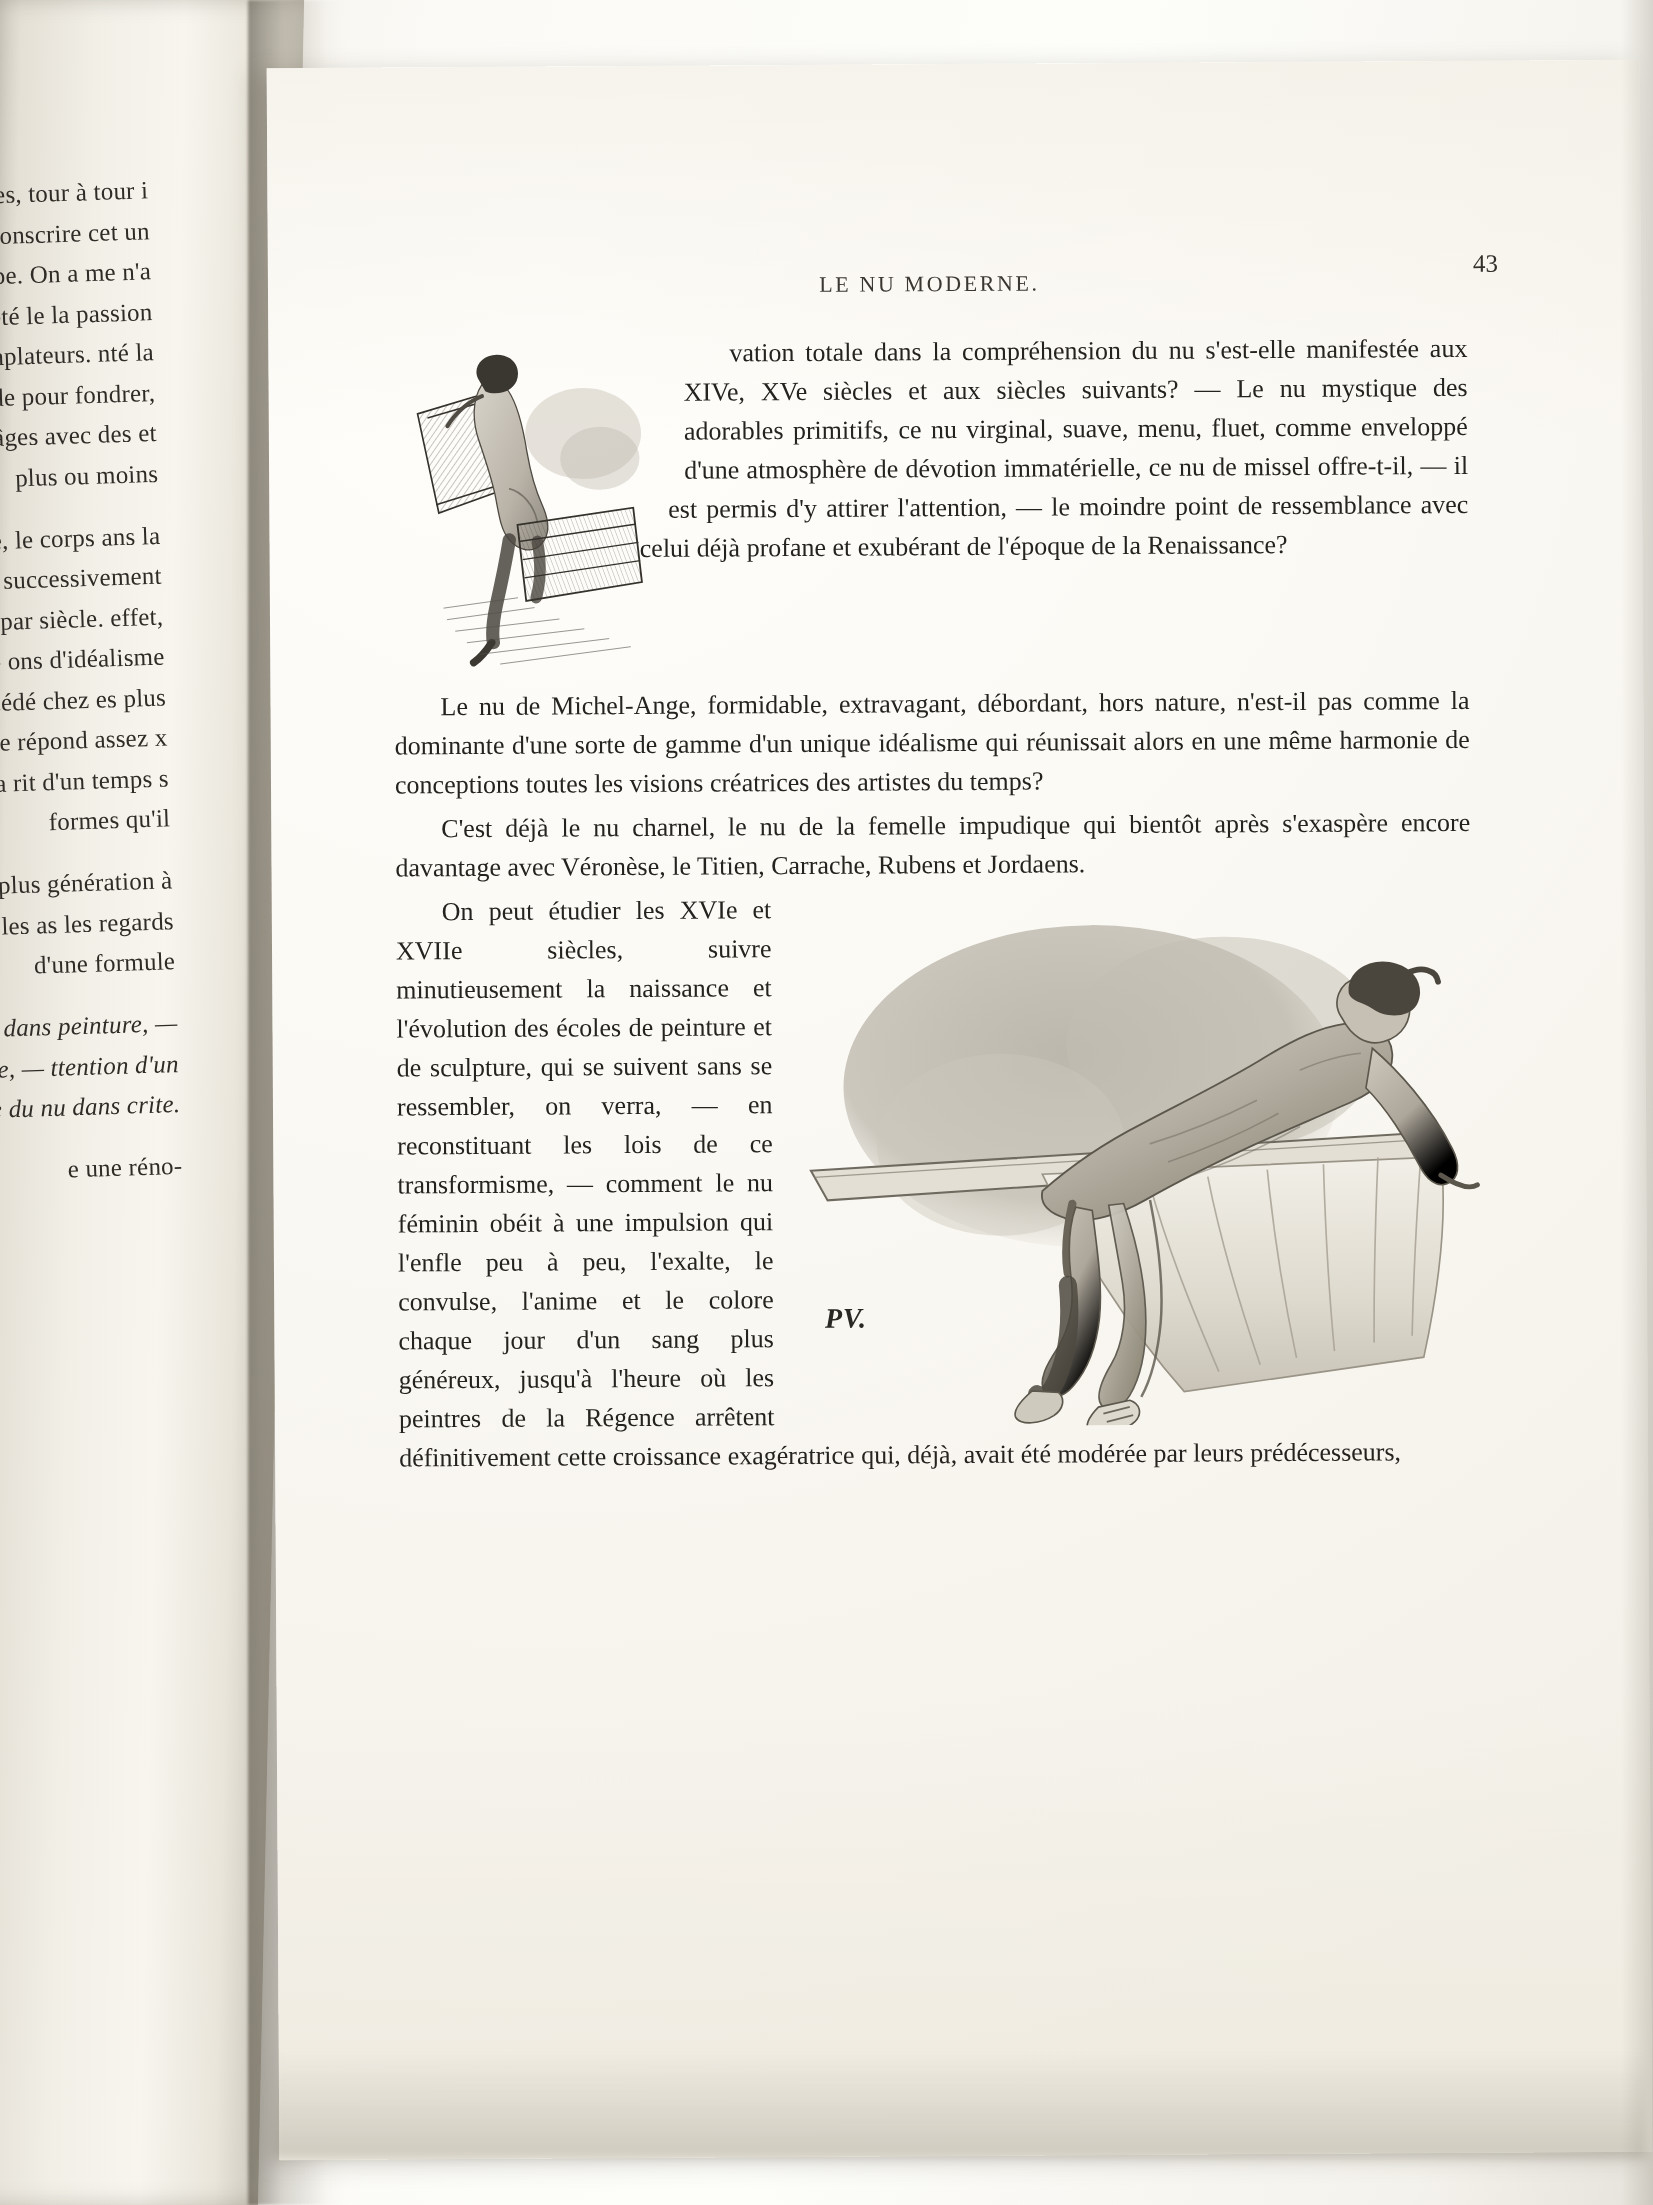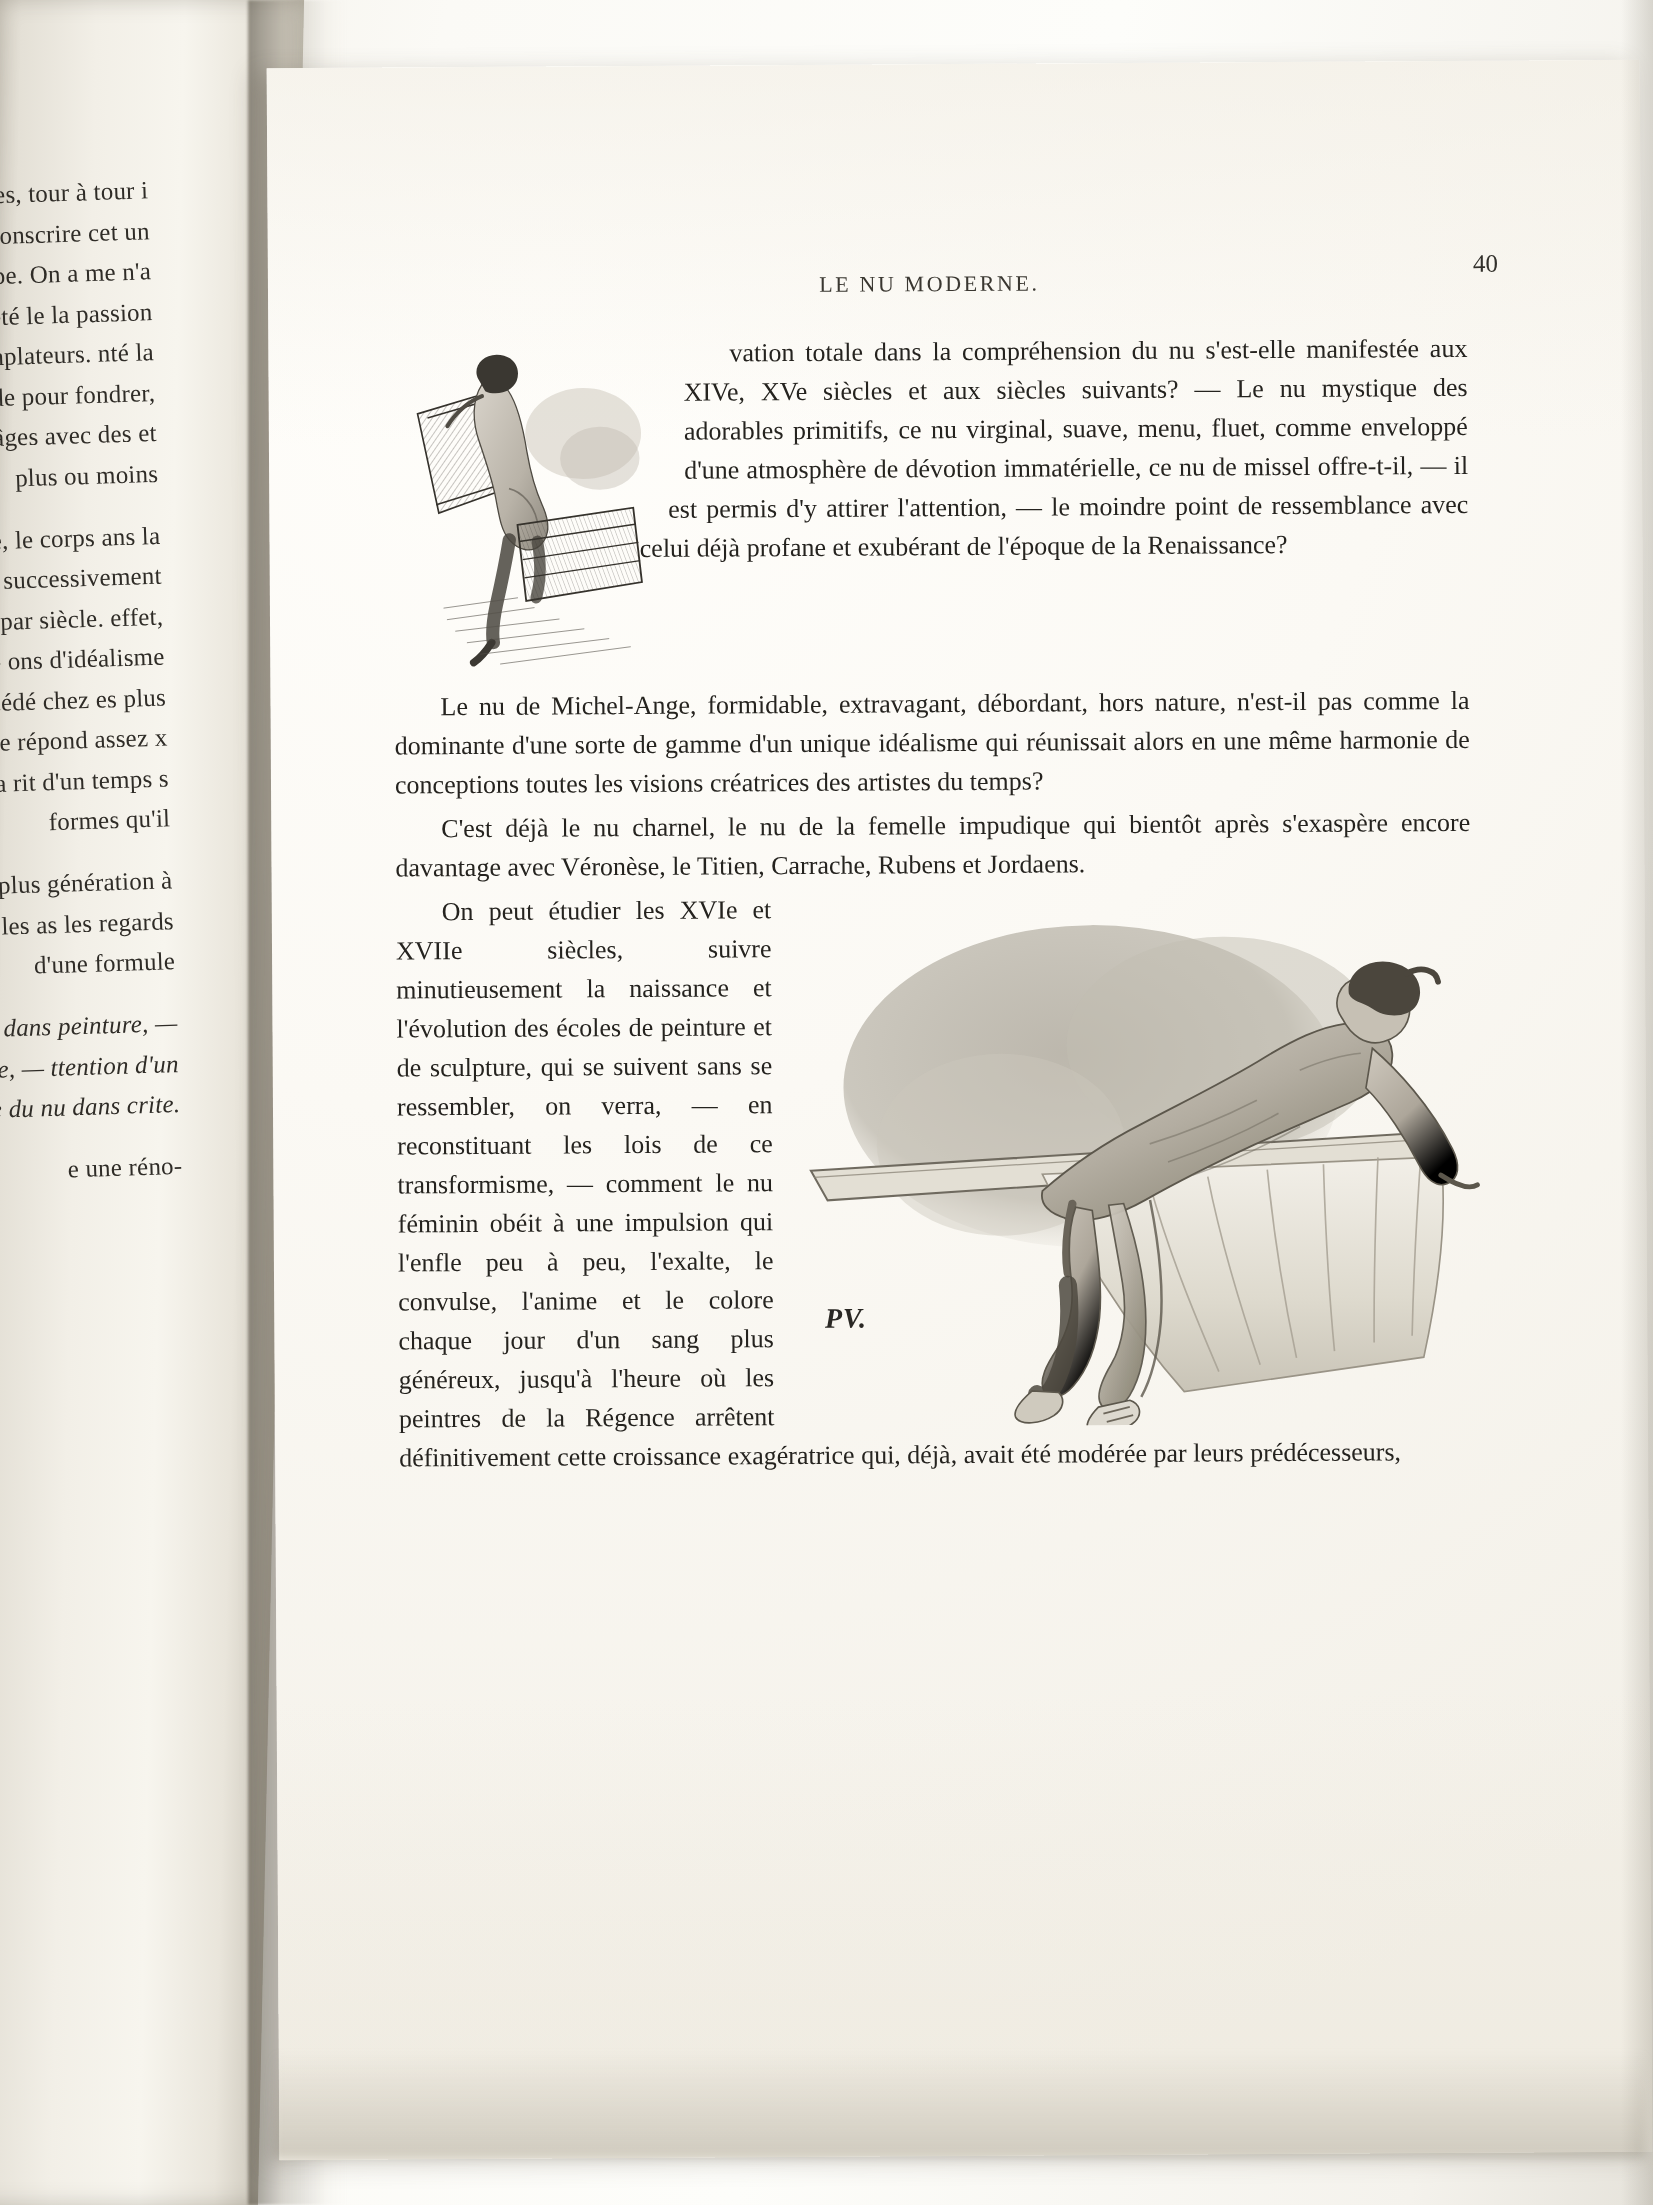--- a/index.html
+++ b/index.html
@@ -191,21 +191,21 @@
 
   <div class="gutter"></div>
 
   <div class="recto">
     <div class="page-warm"></div>
 
     <div class="content">
 
       <div class="runhead">
         <span class="title">LE NU MODERNE.</span>
-        <span class="folio">40</span>
+        <span class="folio">43</span>
       </div>
 
       <div class="clearfix">
         <div class="float-vignette-left">
           <svg class="eng" viewBox="0 0 330 420" preserveAspectRatio="none">
             <defs>
               <linearGradient id="skin" x1="0" y1="0" x2="1" y2="1">
                 <stop offset="0%" stop-color="#d8d3ca"></stop>
                 <stop offset="60%" stop-color="#b9b3a8"></stop>
                 <stop offset="100%" stop-color="#8f8a80"></stop>

